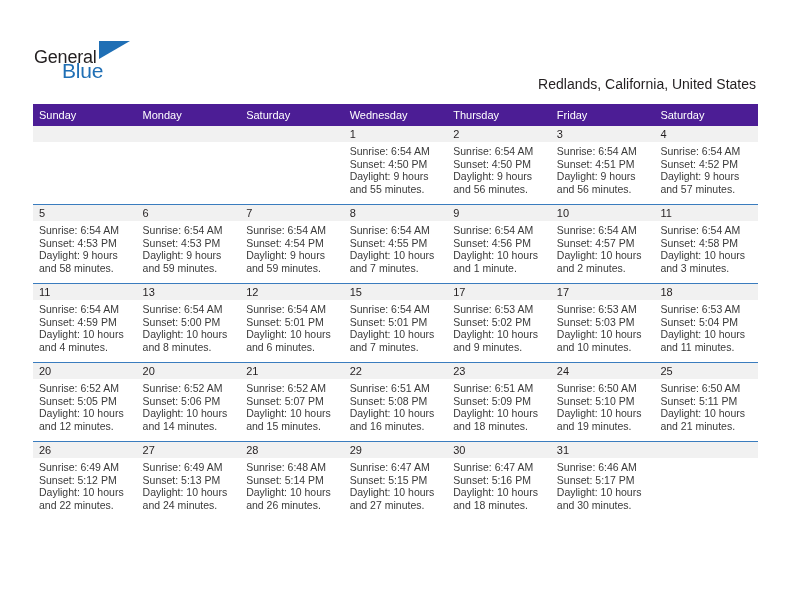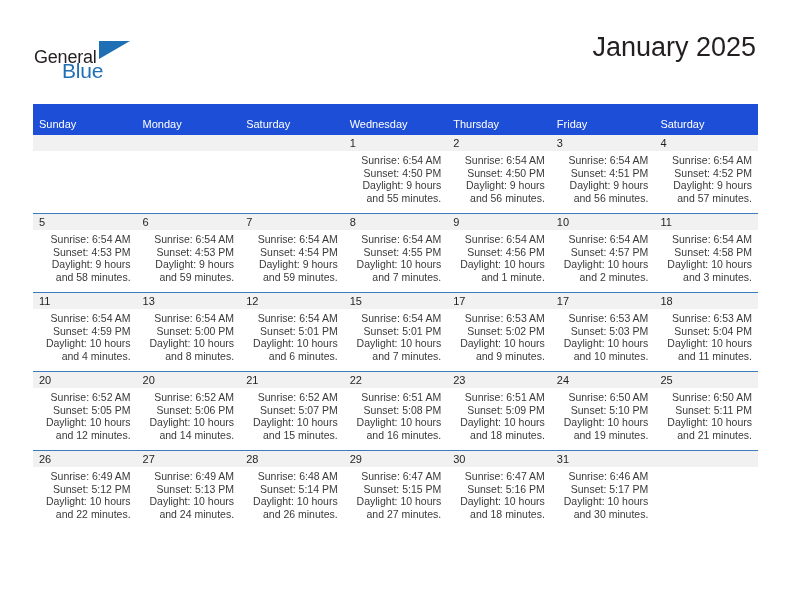--- a/index.html
+++ b/index.html
@@ -85,26 +85,26 @@
   
   .calendar {
     position: absolute;
     left: 33px;
     top: 104px;
     width: 725px;
     border-collapse: collapse;
     table-layout: fixed;
   }
   .calendar th {
-    background: #1d4ed8;
+    background: #4c1d95;
     color: #ffffff;
     font-size: 11px;
     font-weight: normal;
     text-align: left;
-    padding: 14px 0 5px 6px;
+    padding: 5px 0 5px 6px;
     height: 12px;
     border: none;
   }
   .calendar td {
     width: 103.57px;
     vertical-align: top;
     padding: 0;
     border: none;
     border-top: 1px solid #3a7cbe;
     height: 78px;
@@ -124,41 +124,40 @@
     padding-left: 6px;
     font-size: 11px;
     color: #231f20;
     box-sizing: border-box;
   }
   .details {
     padding: 3px 6px 0 6px;
     font-size: 10.5px;
     line-height: 12.6px;
     color: #3a3a3a;
-    text-align: right;
   }
   .details div {
     white-space: nowrap;
   }
   .empty .daystrip {
     background: #f1f1f1;
   }
 </style>
 </head>
 <body>
 
 <div class="page">
 
   <div class="header">
     <div class="logo">
       <span class="logo-general">General</span>
       <span class="logo-triangle"></span>
       <span class="logo-blue">Blue</span>
     </div>
-    <div class="title">January 2025</div>
+    <div class="subtitle">Redlands, California, United States</div>
   </div>
 
   <table class="calendar">
     <thead>
       <tr>
         <th>Sunday</th>
         <th>Monday</th>
         <th>Saturday</th>
         <th>Wednesday</th>
         <th>Thursday</th>

